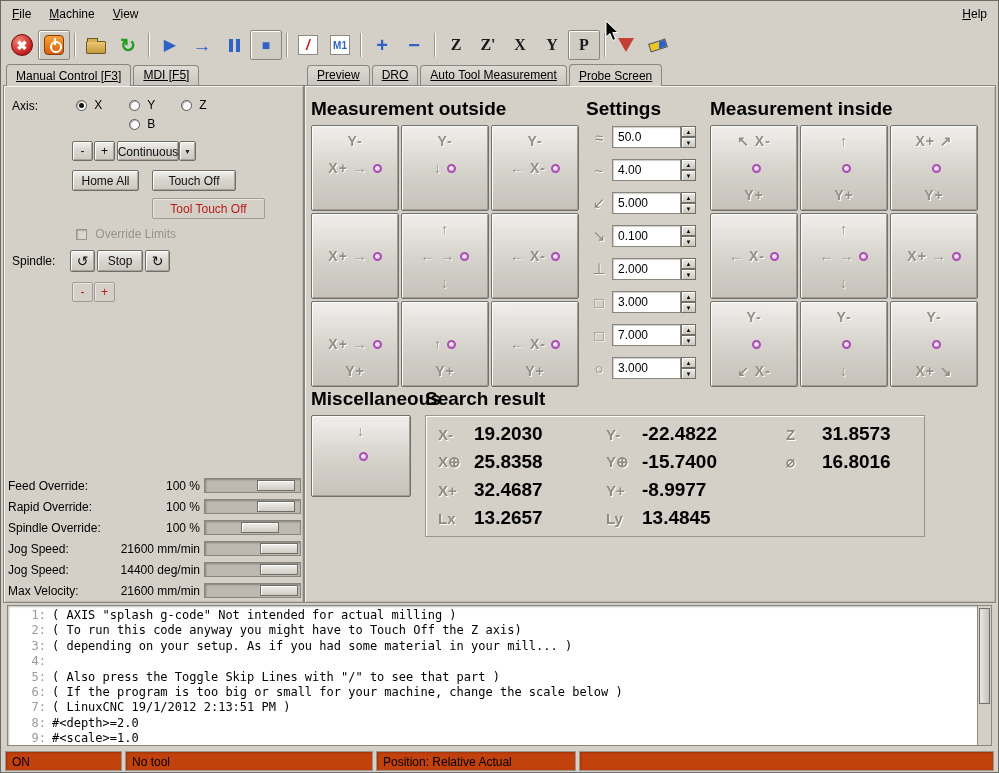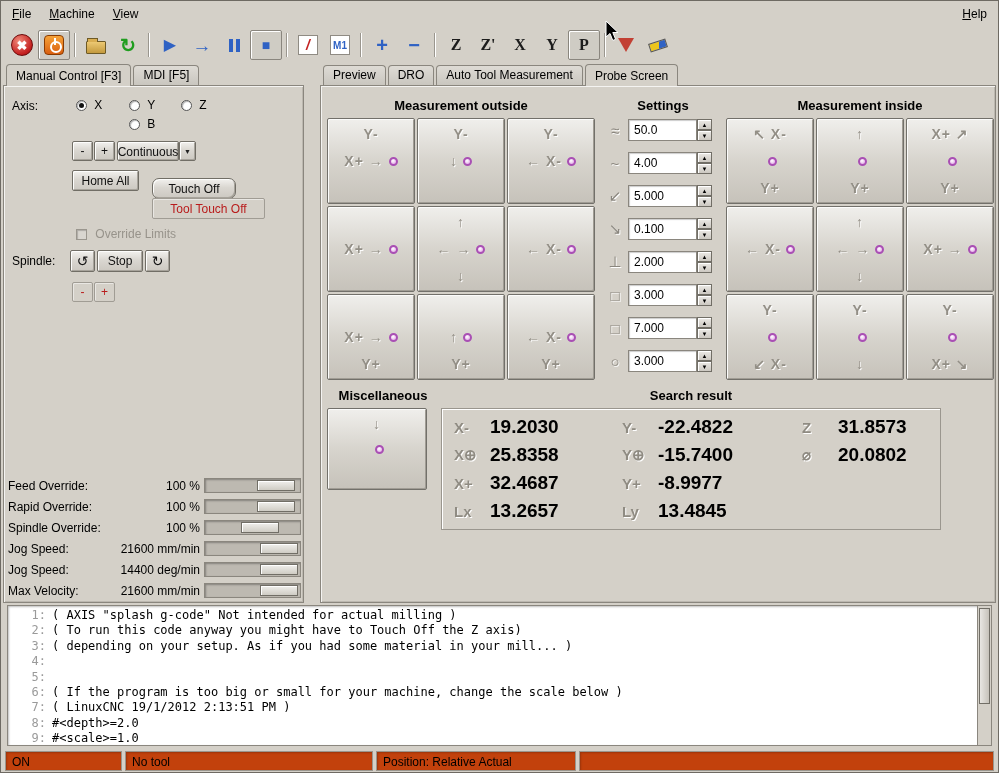--- a/index.html
+++ b/index.html
@@ -45,21 +45,21 @@
   .icon-rotate { width:0;height:0;border-left:8px solid transparent;border-right:8px solid transparent;border-top:14px solid #c24034; }
   .icon-clear { width:18px;height:9px;border:1px solid #555;transform:rotate(-18deg);
                 background:linear-gradient(115deg,#ecc51d 55%,#2f62c4 55%); }
   
   .btn3d { background:linear-gradient(#f2f1ee,#dad7d1 45%,#ccc8c1); border:1px solid #716e66;
            box-shadow:inset 1px 1px 0 #fdfdfc, inset -1px -1px 0 #a7a39b; border-radius:2px;
            font-family:"Liberation Sans",sans-serif; font-size:12px; color:#111;
            display:inline-flex; align-items:center; justify-content:center; }
   .btn3d.disabled { color:#b91c1c; background:#d4d0c8; border-color:#a09c94; box-shadow:inset 1px 1px 0 #e9e7e3; }
   
-  .main { display:flex; height:540px; padding:0 2px; gap:16px; }
+  .main { display:flex; height:540px; padding:0 2px; gap:0;text-decoration:underline; }
   .panel { display:flex; flex-direction:column; }
   .left-panel { width:301px; }
   .right-panel { flex:1; }
   .tabs { display:flex; align-items:flex-end; height:22px; padding-left:3px; position:relative; z-index:2; }
   .tab { padding:2px 9px 3px; background:linear-gradient(#dedbd5,#c9c6bf); border:1px solid #8a867e; border-bottom:none;
          border-radius:4px 4px 0 0; margin-right:2px; white-space:nowrap; }
   .tab.active { background:#d4d0c8; padding-top:4px; margin-bottom:-1px; }
   .panel-body { flex:1; position:relative; background:#d4d0c8; border:1px solid #8a867e;
                 box-shadow:inset 1px 1px 0 #f4f3f1, inset -1px -1px 0 #bcb8b0; }
   
@@ -82,21 +82,21 @@
   
   .slider-row { position:absolute; left:0; width:100%; height:21px; }
   .sl-label { position:absolute; left:4px; top:4px; font-size:12px; }
   .sl-value { position:absolute; left:90px; top:4px; width:106px; text-align:right; font-size:12px; }
   .sl-track { position:absolute; left:200px; top:3px; width:97px; height:15px; background:#bdb9b1;
               border:1px solid #8a867e; box-shadow:inset 1px 1px 2px rgba(0,0,0,.3); }
   .sl-handle { position:absolute; top:1px; width:38px; height:11px; background:linear-gradient(#f0efec,#cfccc4);
                border:1px solid #716e66; box-shadow:inset 1px 1px 0 #fff; }
   
   .probe-body { font-size:12px; }
-  .sec-title { font-weight:bold; font-size:13px; margin-bottom:5px;text-align:center; }
+  .sec-title { font-weight:bold; font-size:19px; margin-bottom:5px; }
   .col-outside { left:6px; top:12px; width:268px; }
   .col-settings { left:281px; top:12px; width:122px; }
   .col-inside { left:405px; top:12px; width:268px; }
   .misc-sec { left:6px; top:302px; width:112px; }
   .search-sec { left:120px; top:302px; width:500px; }
   .probe-grid { display:grid; grid-template-columns:repeat(3,88px); grid-auto-rows:86px; gap:2px; }
   .probe-btn { display:flex; flex-direction:column; align-items:center; justify-content:space-between;
                padding:7px 4px; height:86px; background:linear-gradient(180deg,#f0efec,#d7d4cd 50%,#c6c2ba);
                border:1px solid #72706a; box-shadow:inset 1px 1px 0 #fcfcfb, inset -1px -1px 0 #a09c94; border-radius:2px; }
   .pl { min-height:16px; font-weight:bold; font-size:14px; color:#938f86; letter-spacing:1px;
@@ -241,21 +241,21 @@
       </span>
 
       <button class="btn3d smallbtn abs" style="left:68px; top:55px;">-</button>
       <button class="btn3d smallbtn abs" style="left:90px; top:55px;">+</button>
       <span class="combo abs" style="left:113px; top:55px;">
         <span class="btn3d combo-text">Continuous</span>
         <span class="btn3d combo-arrow"></span>
       </span>
 
       <button class="btn3d abs" style="left:68px; top:84px; width:67px; height:21px;">Home All</button>
-      <button class="btn3d abs" style="left:148px; top:92px; width:84px; height:21px;border-radius:7px;">Touch Off</button>
+      <button class="btn3d abs" style="left:148px; top:84px; width:84px; height:21px;">Touch Off</button>
       <button class="btn3d disabled abs" style="left:148px; top:112px; width:113px; height:21px;">Tool Touch Off</button>
 
       <span class="abs" style="left:72px; top:141px;">
         <span class="checkbox"></span>
         <span class="dim">Override Limits</span>
       </span>
 
       <span class="abs" style="left:8px; top:168px;">Spindle:</span>
       <button class="btn3d abs" style="left:66px; top:164px; width:25px; height:22px; font-size:14px;">↺</button>
       <button class="btn3d abs" style="left:93px; top:164px; width:46px; height:22px;">Stop</button>
@@ -630,21 +630,21 @@
               <span class="res-val">25.8358</span>
             </div>
 
             <div class="res-cell">
               <span class="res-icon">Y⊕</span>
               <span class="res-val">-15.7400</span>
             </div>
 
             <div class="res-cell">
               <span class="res-icon">⌀</span>
-              <span class="res-val">20.0802</span>
+              <span class="res-val">16.8016</span>
             </div>
 
             <div class="res-cell">
               <span class="res-icon">X+</span>
               <span class="res-val">32.4687</span>
             </div>
 
             <div class="res-cell">
               <span class="res-icon">Y+</span>
               <span class="res-val">-8.9977</span>
@@ -694,20 +694,21 @@
           <span class="gnum">3:</span>
           <span class="gtext">( depending on your setup. As if you had some material in your mill... )</span>
         </div>
 
         <div class="gline">
           <span class="gnum">4:</span>
         </div>
 
         <div class="gline">
           <span class="gnum">5:</span>
+          <span class="gtext">( Also press the Toggle Skip Lines with "/" to see that part )</span>
         </div>
 
         <div class="gline">
           <span class="gnum">6:</span>
           <span class="gtext">( If the program is too big or small for your machine, change the scale below )</span>
         </div>
 
         <div class="gline">
           <span class="gnum">7:</span>
           <span class="gtext">( LinuxCNC 19/1/2012 2:13:51 PM )</span>

